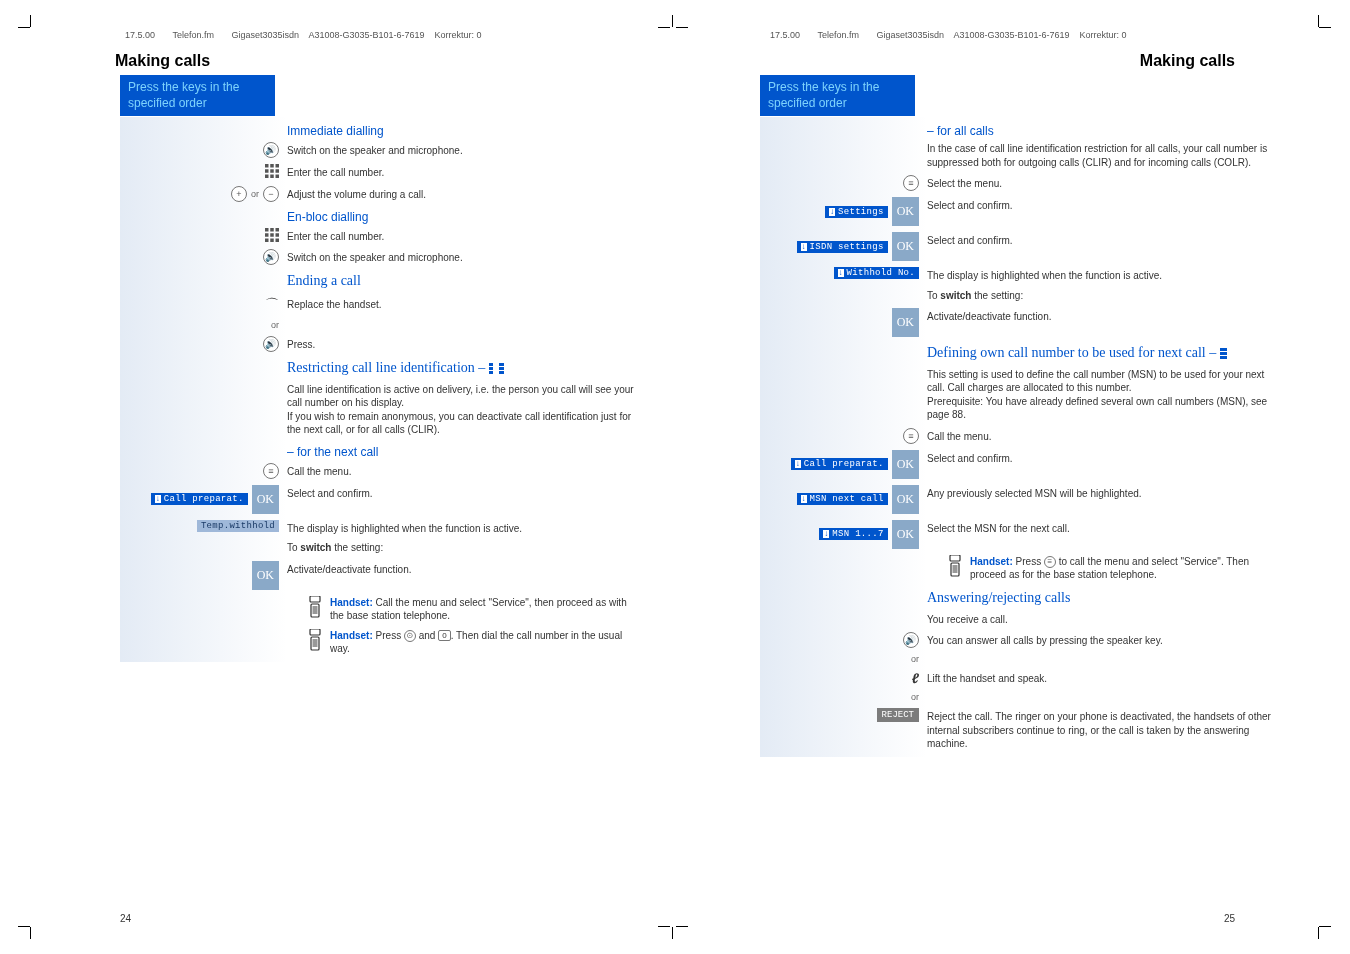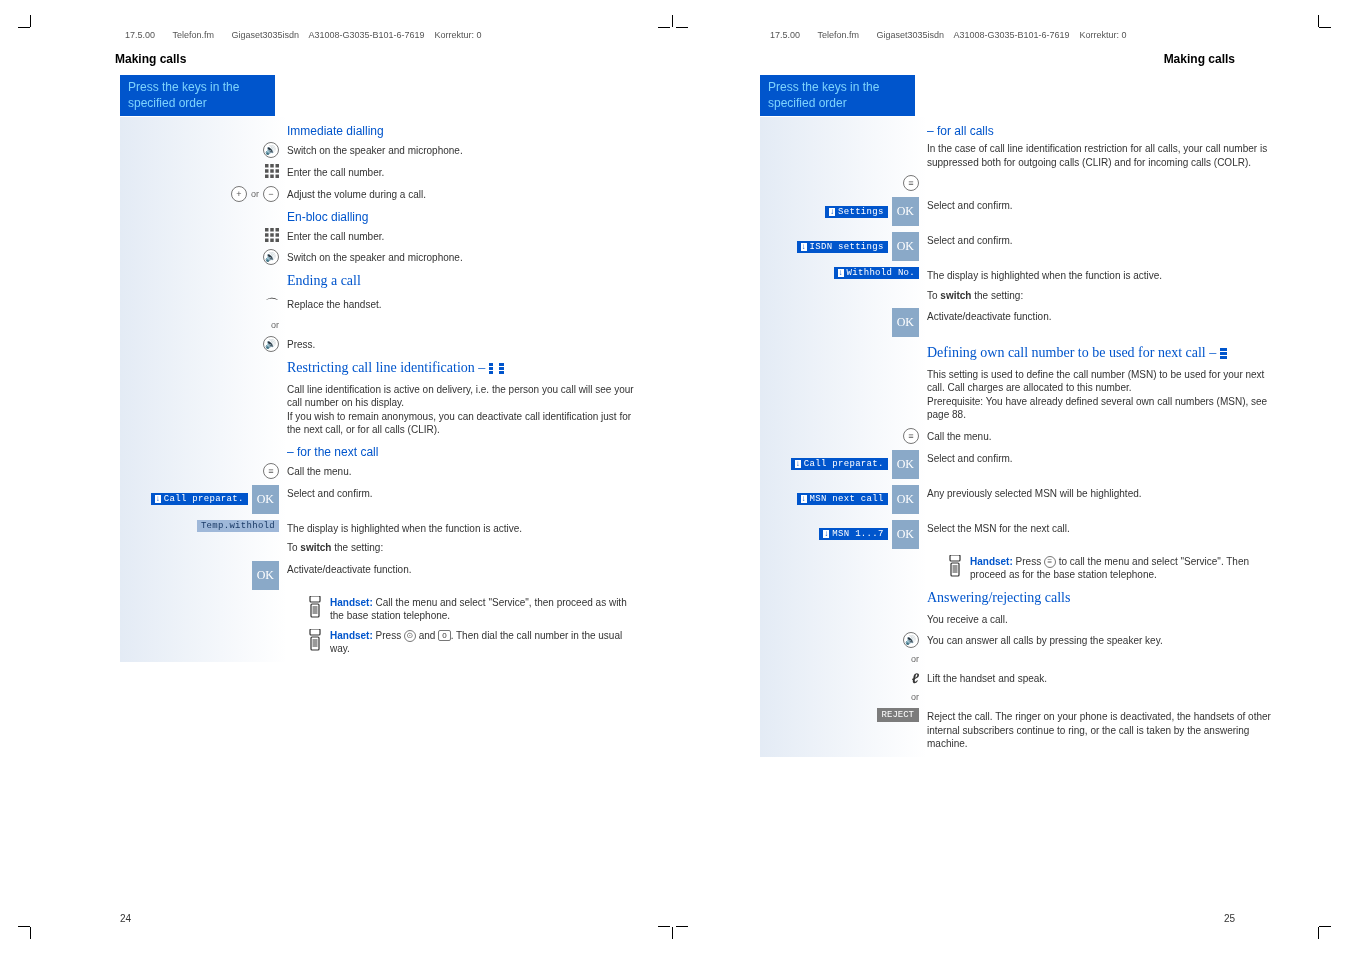--- a/index.html
+++ b/index.html
@@ -33,21 +33,21 @@
     top: 30px;
     font-size: 9px;
     color: #555;
   }
   .header-line.left { left: 125px; }
   .header-line.right { left: 770px; }
 
   .section-title {
     position: absolute;
     top: 52px;
-    font-size: 12px;
+    font-size: 16px;
     font-weight: bold;
     color: #000;
   }
   .section-title.left { left: 115px; }
   .section-title.right { right: 115px; }
 
   .page {
     position: absolute;
     top: 75px;
     width: 520px;
@@ -378,20 +378,21 @@
 <div class="page right">
   <div class="blue-instr">Press the keys in the specified order</div>
   <div class="grad-col"></div>
   <div class="content">
     <div class="h3">– for all calls</div>
     <div class="body-indent">In the case of call line identification restriction for all calls, your call number is suppressed both for outgoing calls (CLIR) and for incoming calls (COLR).</div>
     <div class="row">
       <div class="keycol">
           <span class="icon-circle">≡</span>
         </div>
+      <div class="textcol">Select the menu.</div>
     </div>
     <div class="row">
       <div class="keycol">
         <span class="menu-chip arrow">
             <span class="mono">Settings</span>
           </span>
         <span class="ok-chip">OK</span>
       </div>
       <div class="textcol">Select and confirm.</div>
     </div>

